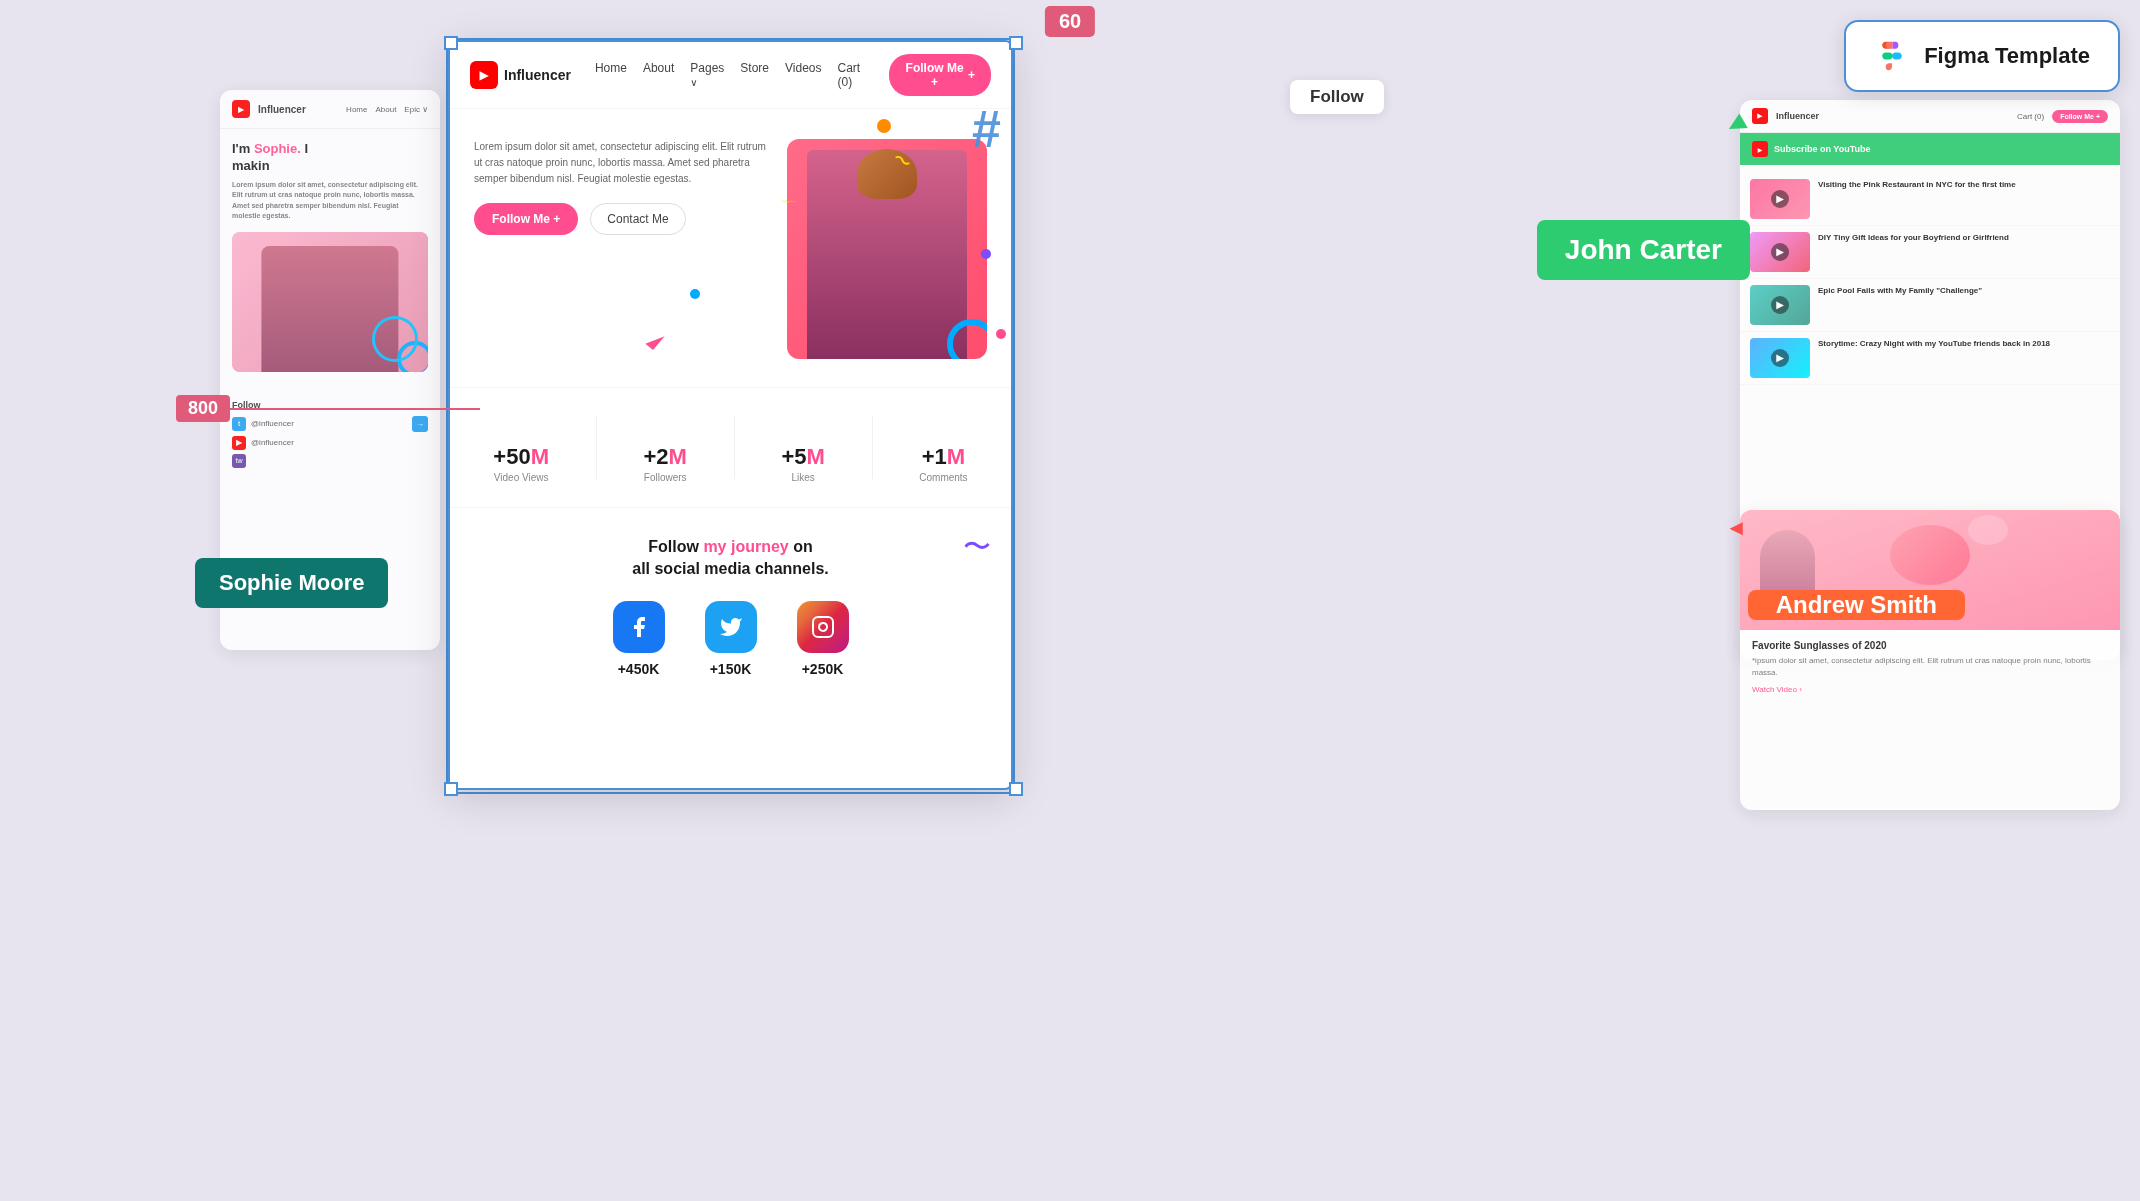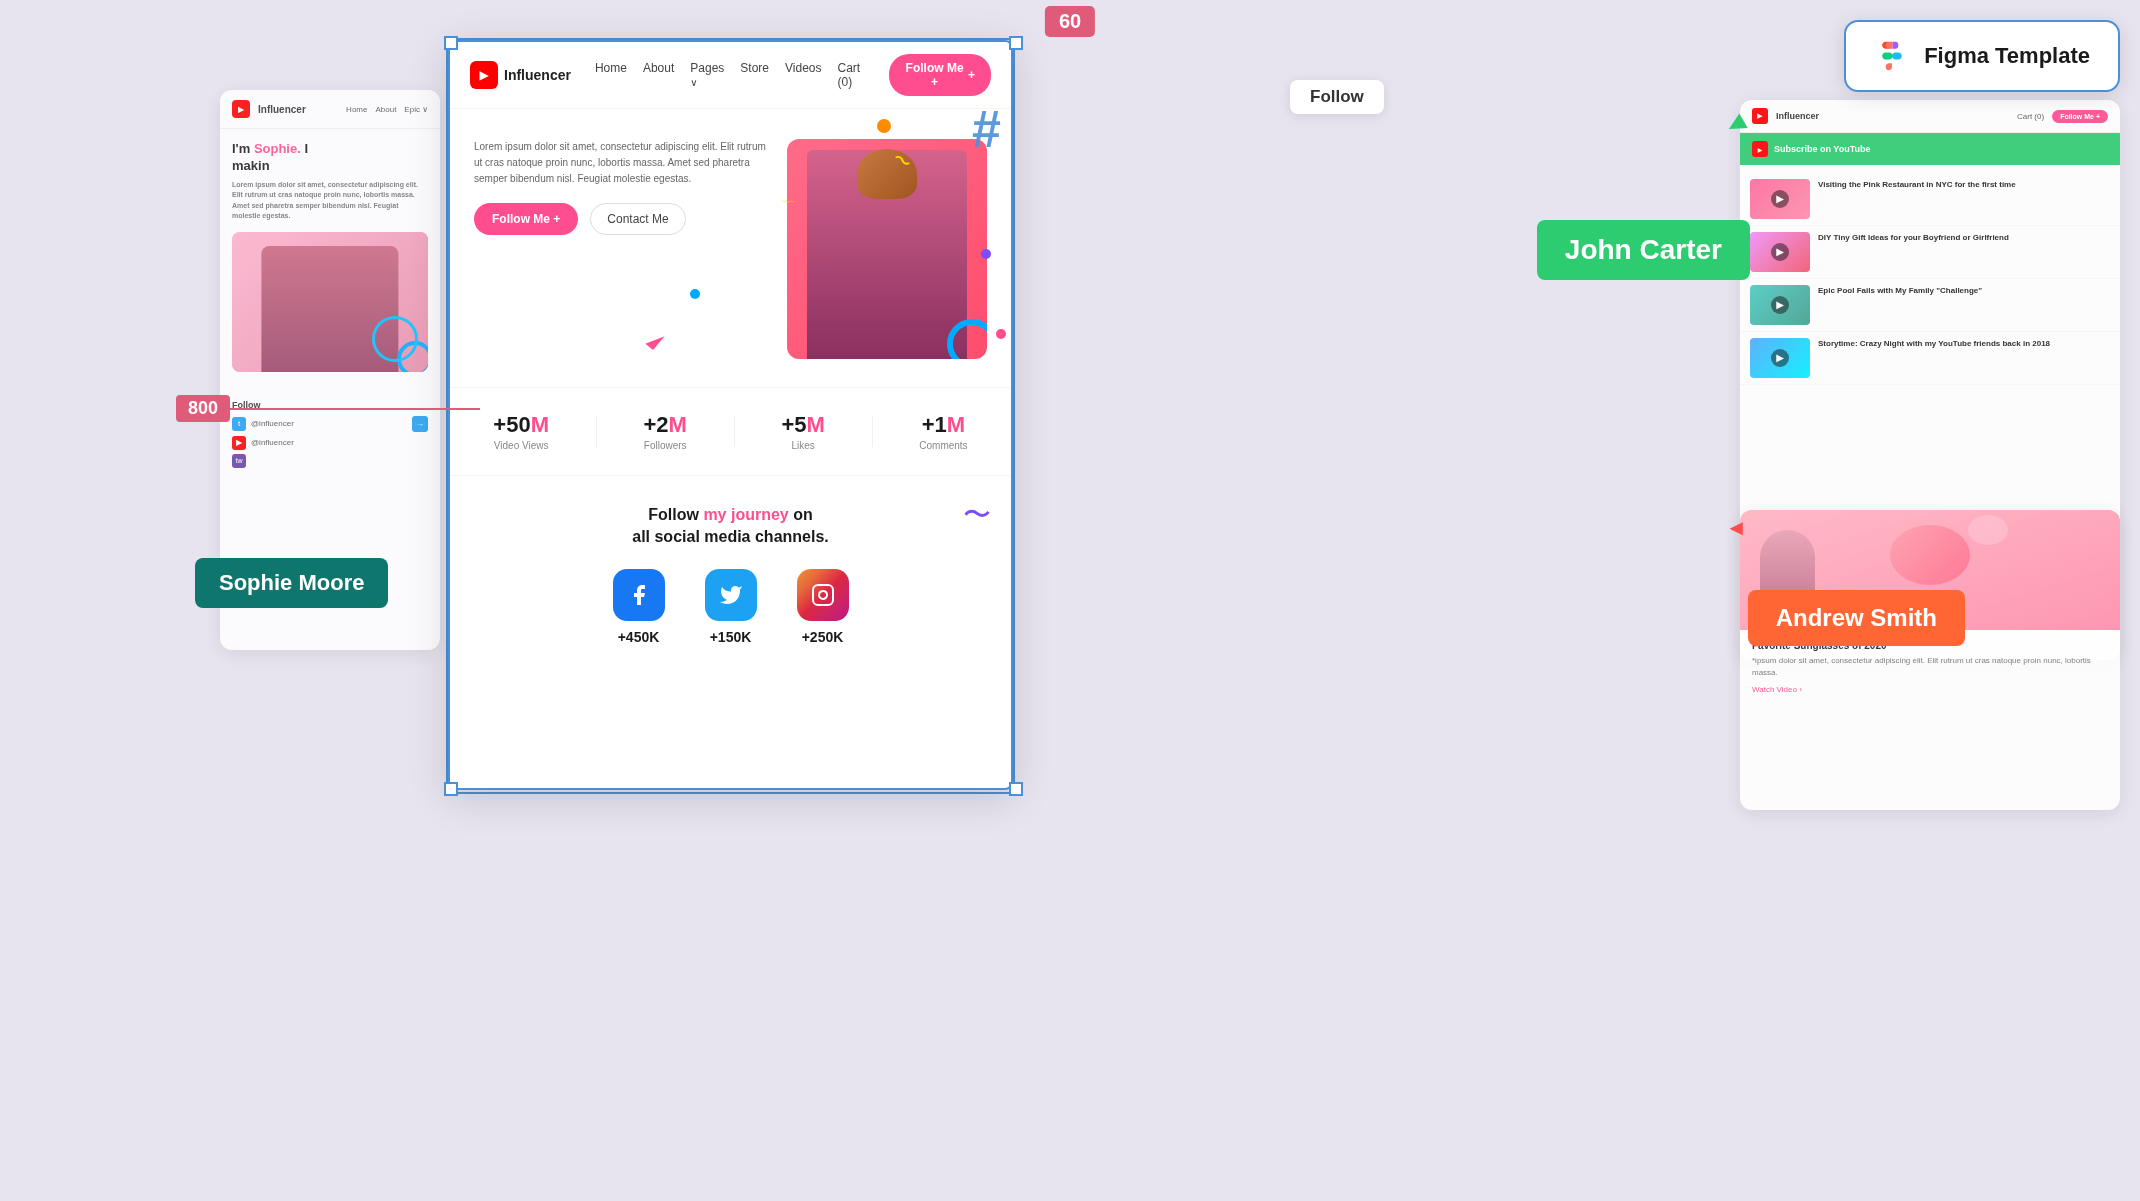--- a/index.html
+++ b/index.html
@@ -363,20 +363,21 @@
     .mf-stats {
       display: flex;
       justify-content: space-around;
       padding: 24px 20px;
       background: white;
       border-top: 1px solid #f5f5f5;
       margin-top: 8px;
     }
     .mf-stat {
       text-align: center;
+      margin-top: 32px;
     }
     .mf-stat-number {
       font-size: 22px;
       font-weight: 900;
       color: #1a1a1a;
     }
     .mf-stat-number span {
       color: #ff4d8f;
     }
     .mf-stat-label {
@@ -597,21 +598,21 @@
 
     
     .andrew-label {
       position: absolute;
       top: 590px;
       right: 175px;
       background: #ff6633;
       color: white;
       font-size: 24px;
       font-weight: bold;
-      padding: 14px 28px;
+      padding: 1px 28px;
       border-radius: 8px;
       z-index: 20;
     }
 
     
     .rb-preview {
       position: absolute;
       right: 20px;
       top: 510px;
       width: 380px;

